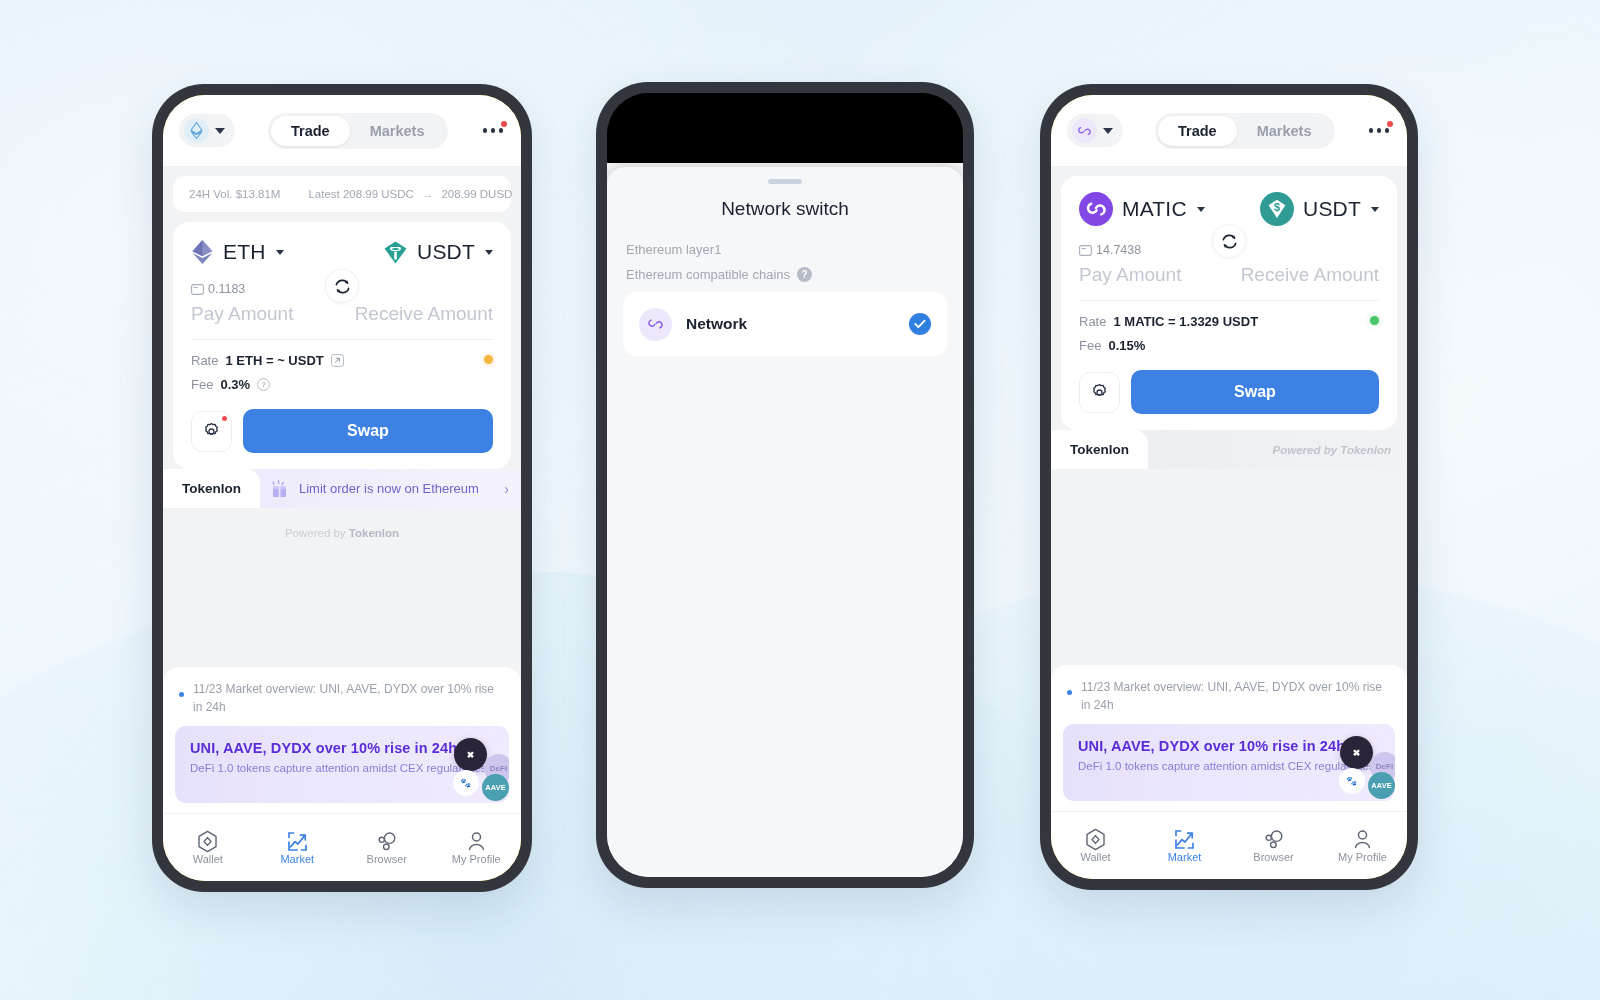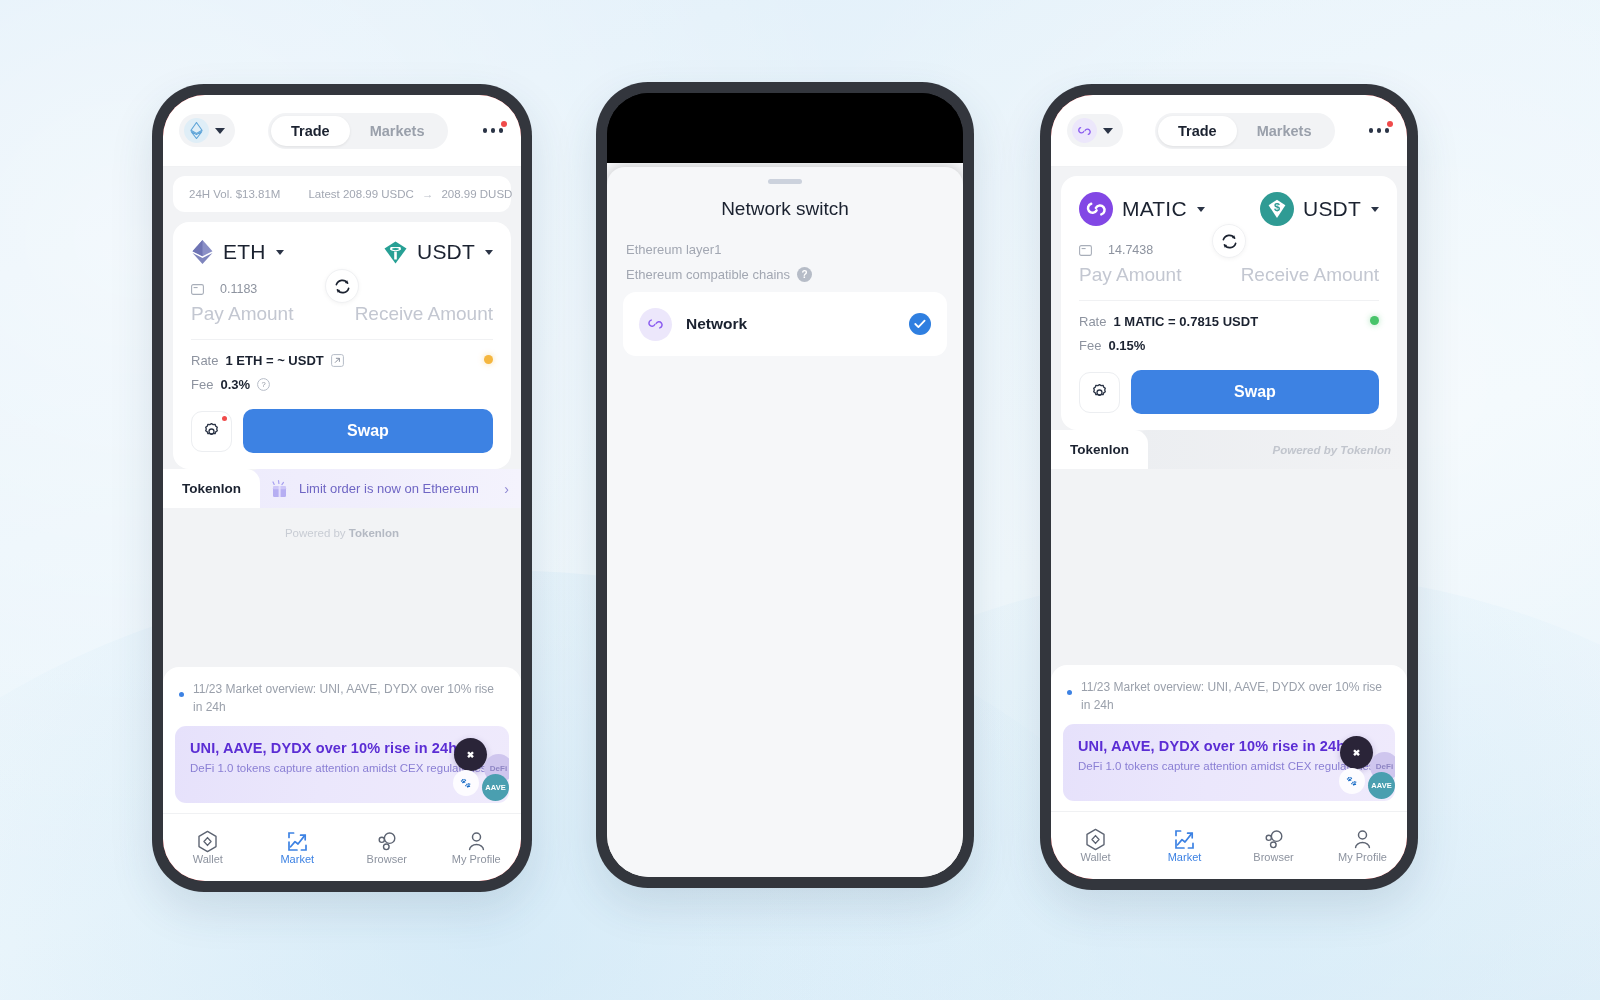--- a/index.html
+++ b/index.html
@@ -39,21 +39,21 @@
     background: #33363d;
     border-radius: 52px;
     padding: 11px;
     box-shadow: 0 18px 44px rgba(40,70,100,.13);
   }
   .phone-screen {
     width: 100%; height: 100%;
     border-radius: 42px;
     overflow: hidden;
     position: relative;
-    background: #ef4444;
+    background: #fde047;
     display: flex; flex-direction: column;
   }
   #phone-1 { left: 152px; top: 84px; width: 380px; height: 808px; }
   #phone-2 { left: 596px; top: 82px; width: 378px; height: 806px; }
   #phone-3 { left: 1040px; top: 84px; width: 378px; height: 806px; }
 
   
   .app-header {
     height: 72px; flex: none;
     display: flex; align-items: center;
@@ -152,21 +152,21 @@
     top: 47px;
     width: 34px; height: 34px;
     border-radius: 50%;
     background: #fff;
     border: 1px solid #f0f1f3;
     display: flex; align-items: center; justify-content: center;
     box-shadow: 0 1px 4px rgba(0,0,0,.05);
   }
   .amounts-block { padding-top: 15px; }
   .balance-line {
-    display: flex; align-items: center; gap: 16px;
+    display: flex; align-items: center; gap: 4px;
     font-size: 12.5px; color: #8d939f;
     height: 18px;
   }
   .placeholder-row {
     display: flex; justify-content: space-between; align-items: baseline;
     padding: 5px 0 14px;
     border-bottom: 1px solid #f0f1f3;
   }
   .ph-text { font-size: 19px; color: #c3c7d1; font-weight: 400; }
 
@@ -642,21 +642,21 @@
         </div>
         <div class="placeholder-row">
           <span class="ph-text">Pay Amount</span>
           <span class="ph-text">Receive Amount</span>
         </div>
       </div>
 
       <div class="rate-block">
         <div class="rate-line">
           <span class="rate-label">Rate</span>
-          <span class="rate-value">1 MATIC = 0.7815 USDT</span>
+          <span class="rate-value">1 MATIC = 1.3329 USDT</span>
         </div>
         <div class="fee-line">
           <span class="rate-label">Fee</span>
           <span class="rate-value">0.15%</span>
         </div>
         <span class="status-dot green"></span>
       </div>
 
       <div class="action-row">
         <div class="gear-btn">

